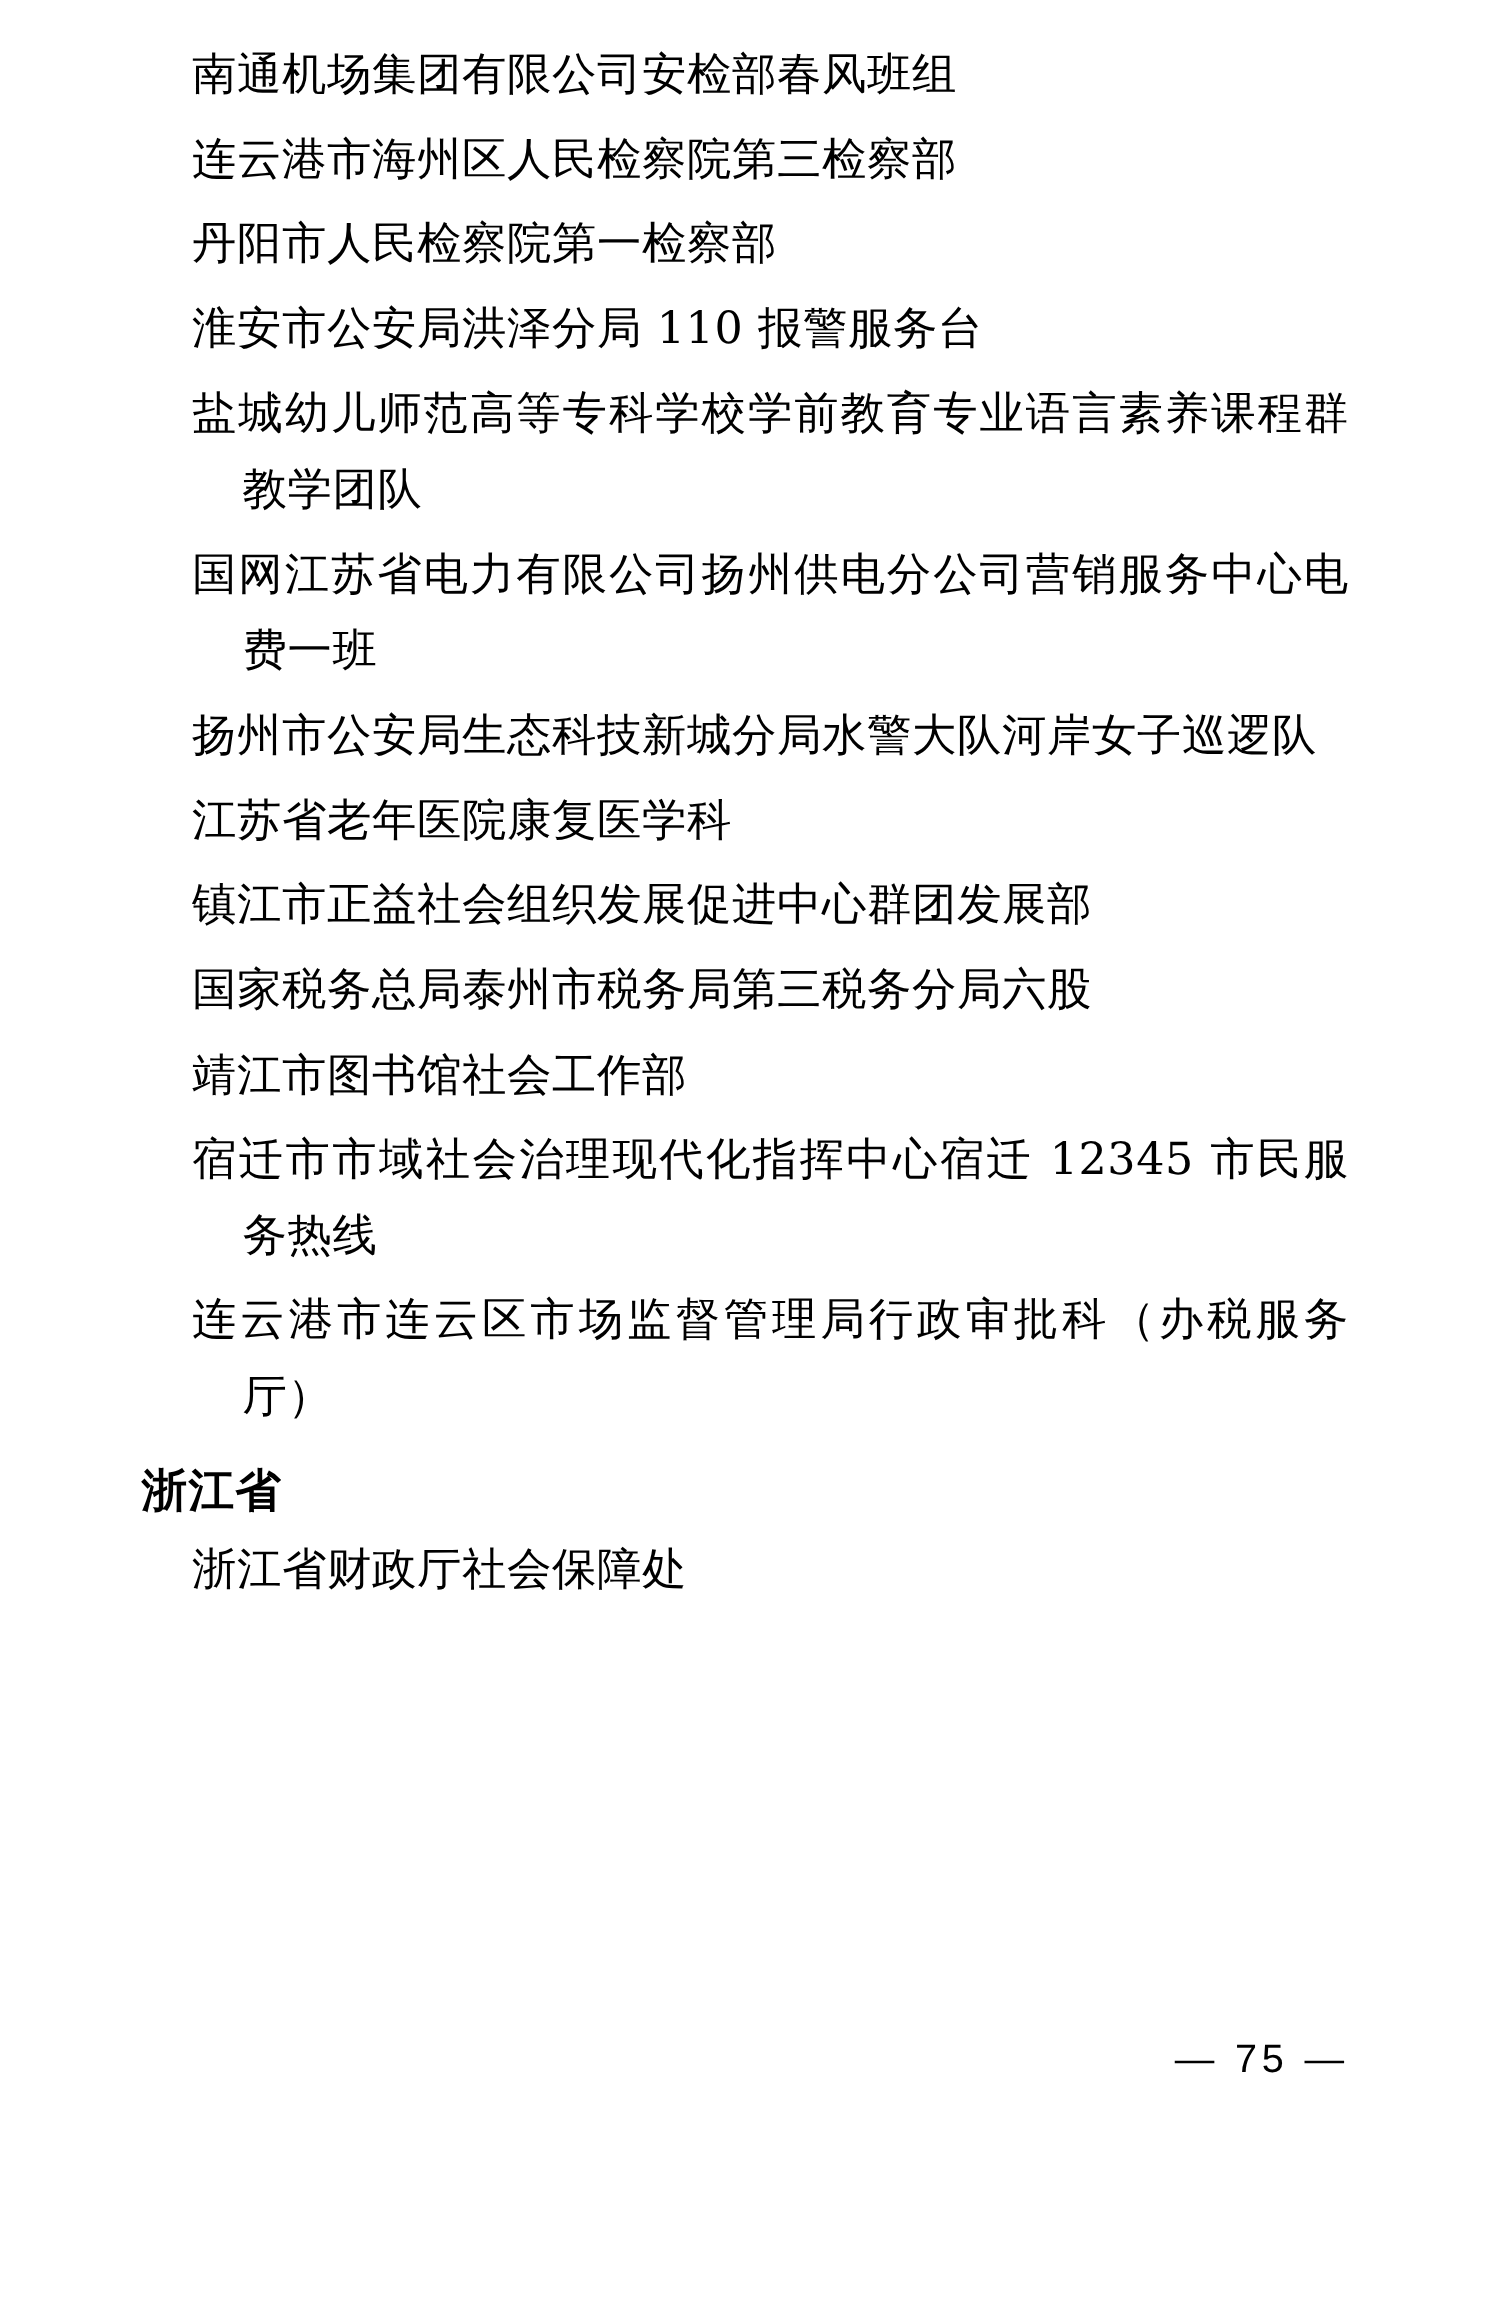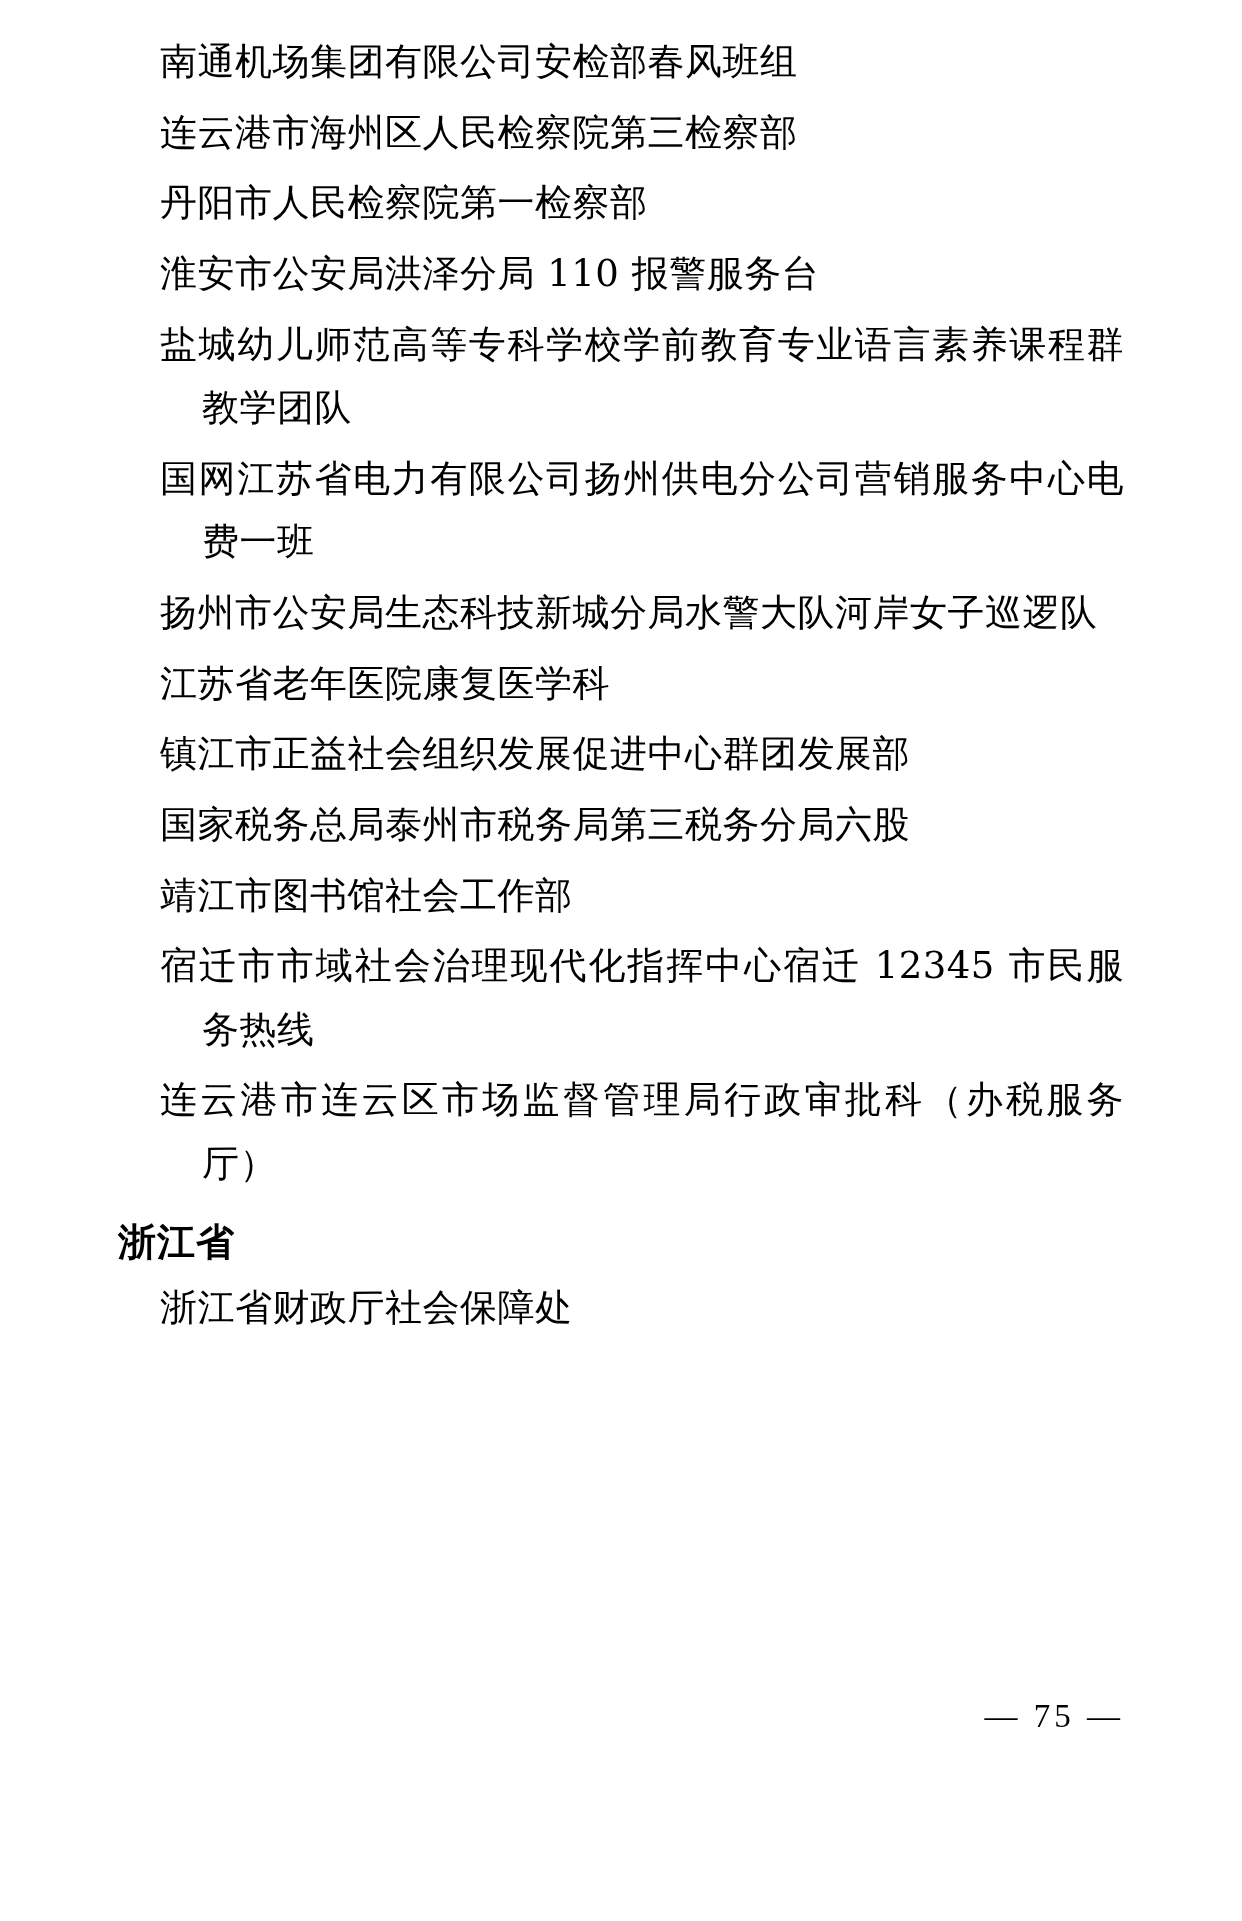--- a/index.html
+++ b/index.html
@@ -44,21 +44,21 @@
     margin: 14px 0 2px 0;
     padding-left: 0;
     letter-spacing: 1px;
   }
   .footer {
     position: absolute;
     right: 118px;
     bottom: 52px;
     font-size: 33px;
     letter-spacing: 4px;
-    font-family: Liberation Serif, serif;
+    font-family: Liberation Sans, sans-serif;
   }
 </style>
 </head>
 <body>
 
 <div class="page">
 
   <p class="entry">南通机场集团有限公司安检部春风班组</p>
   <p class="entry">连云港市海州区人民检察院第三检察部</p>
   <p class="entry">丹阳市人民检察院第一检察部</p>

